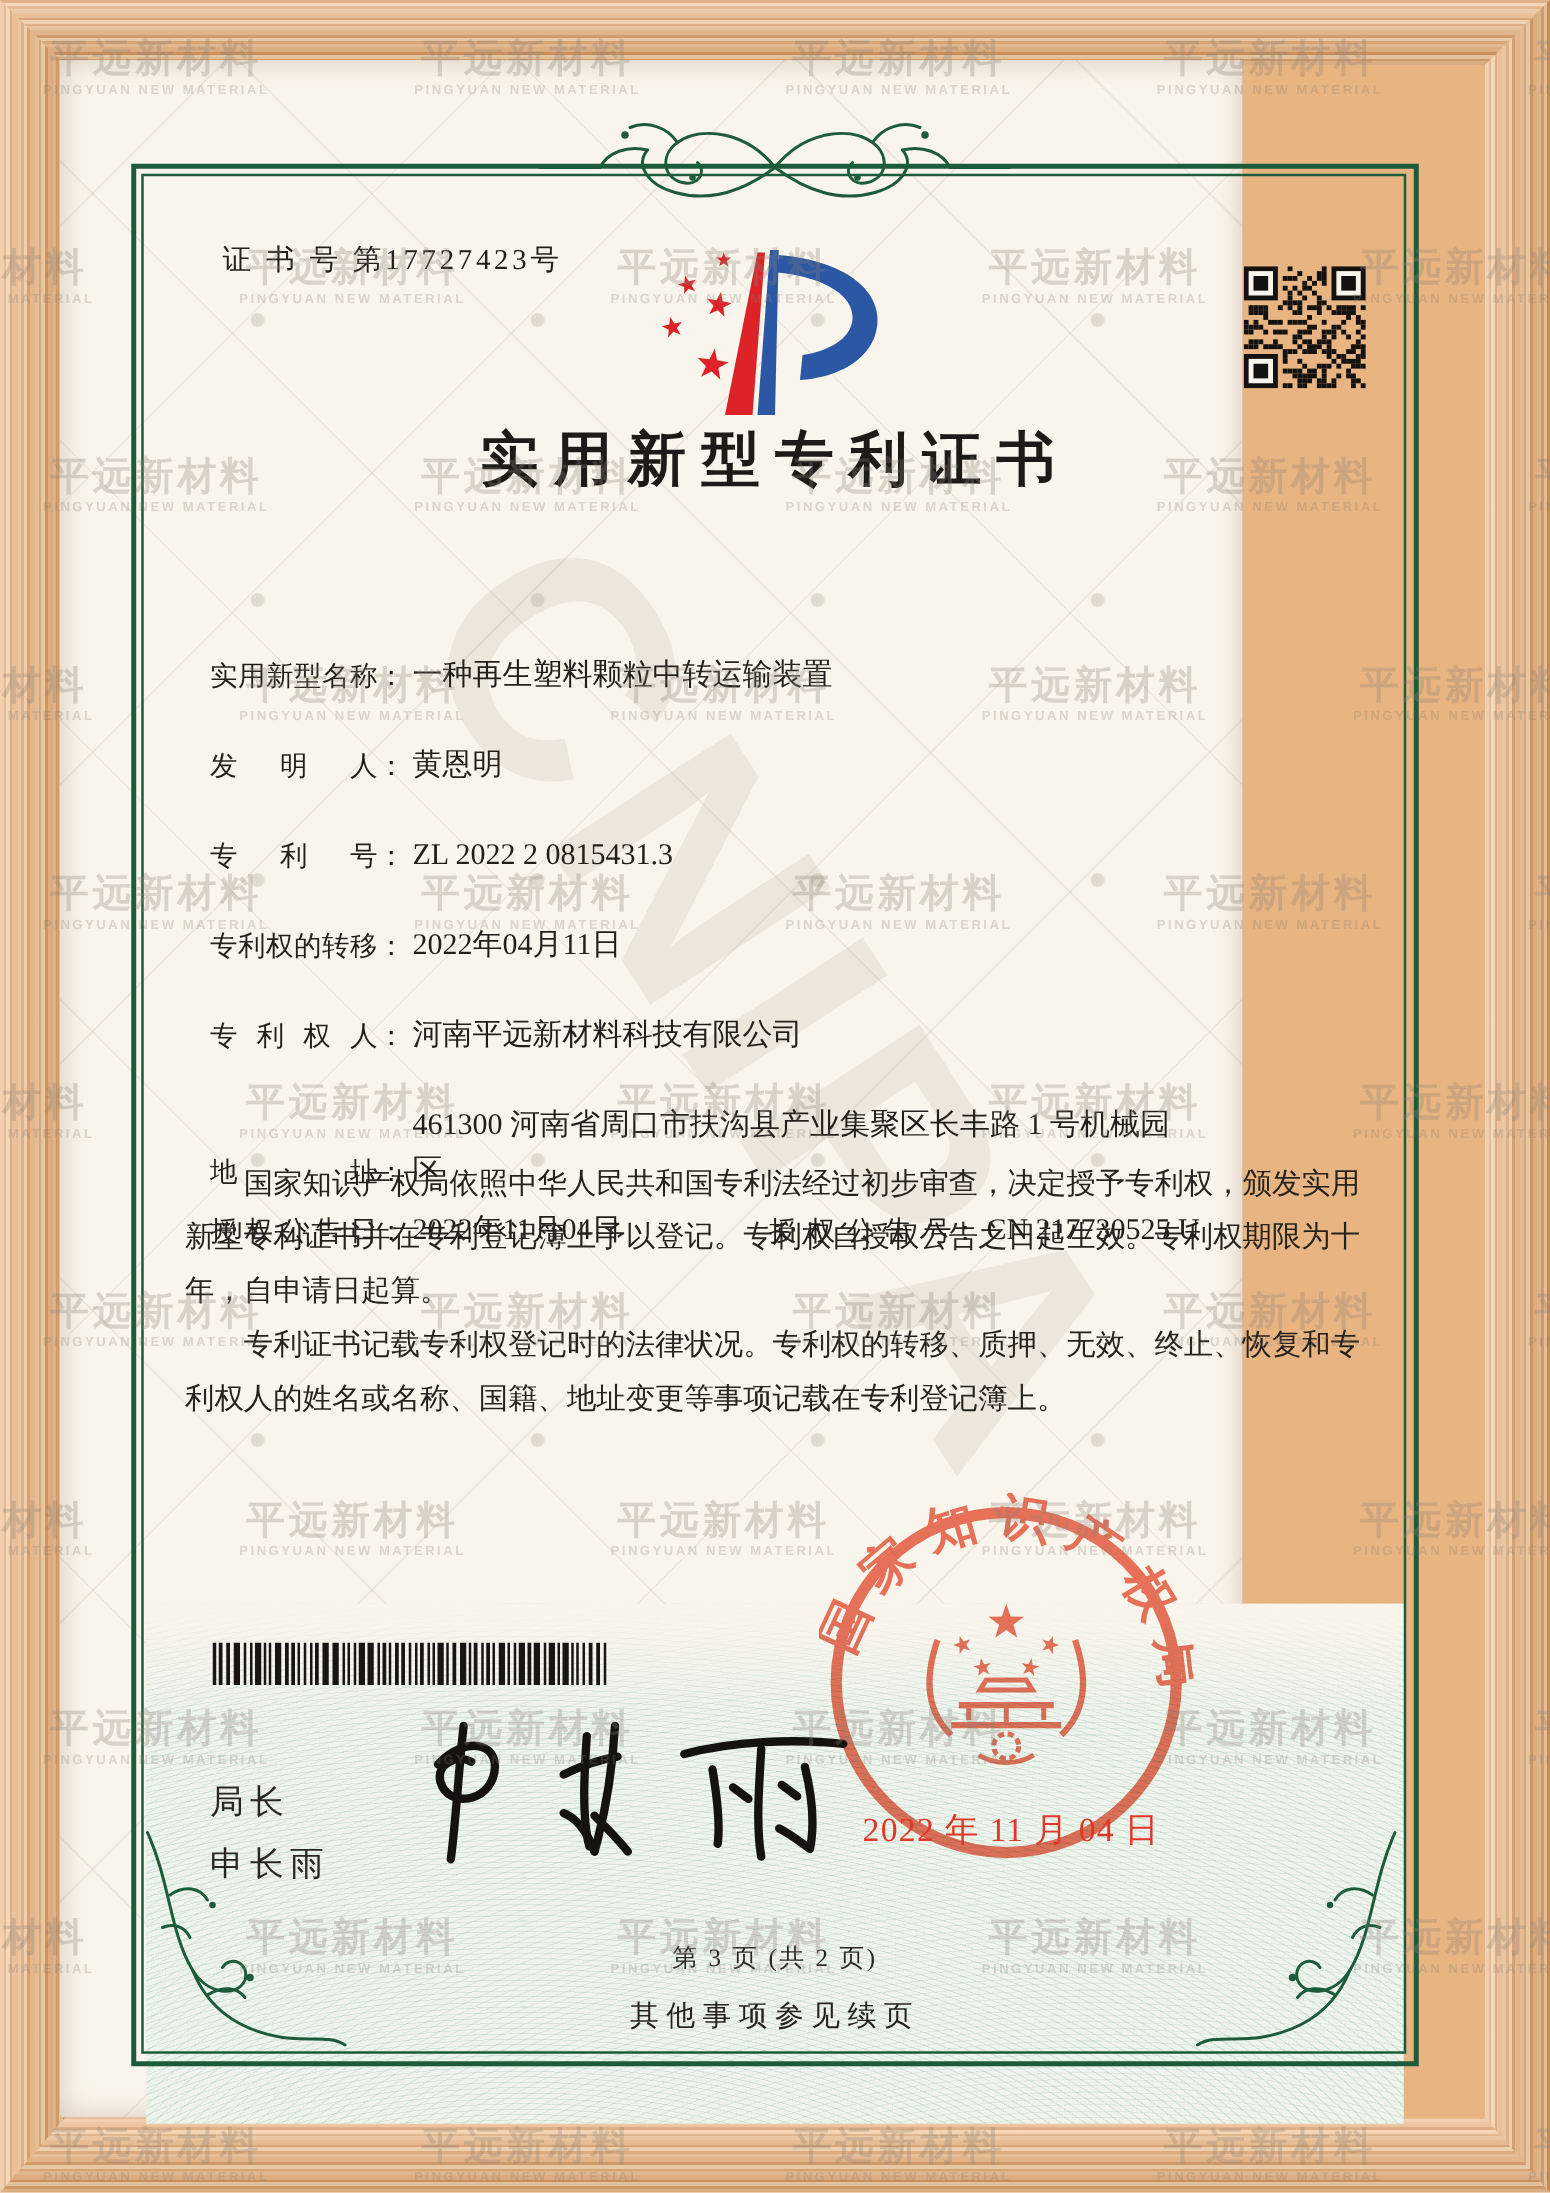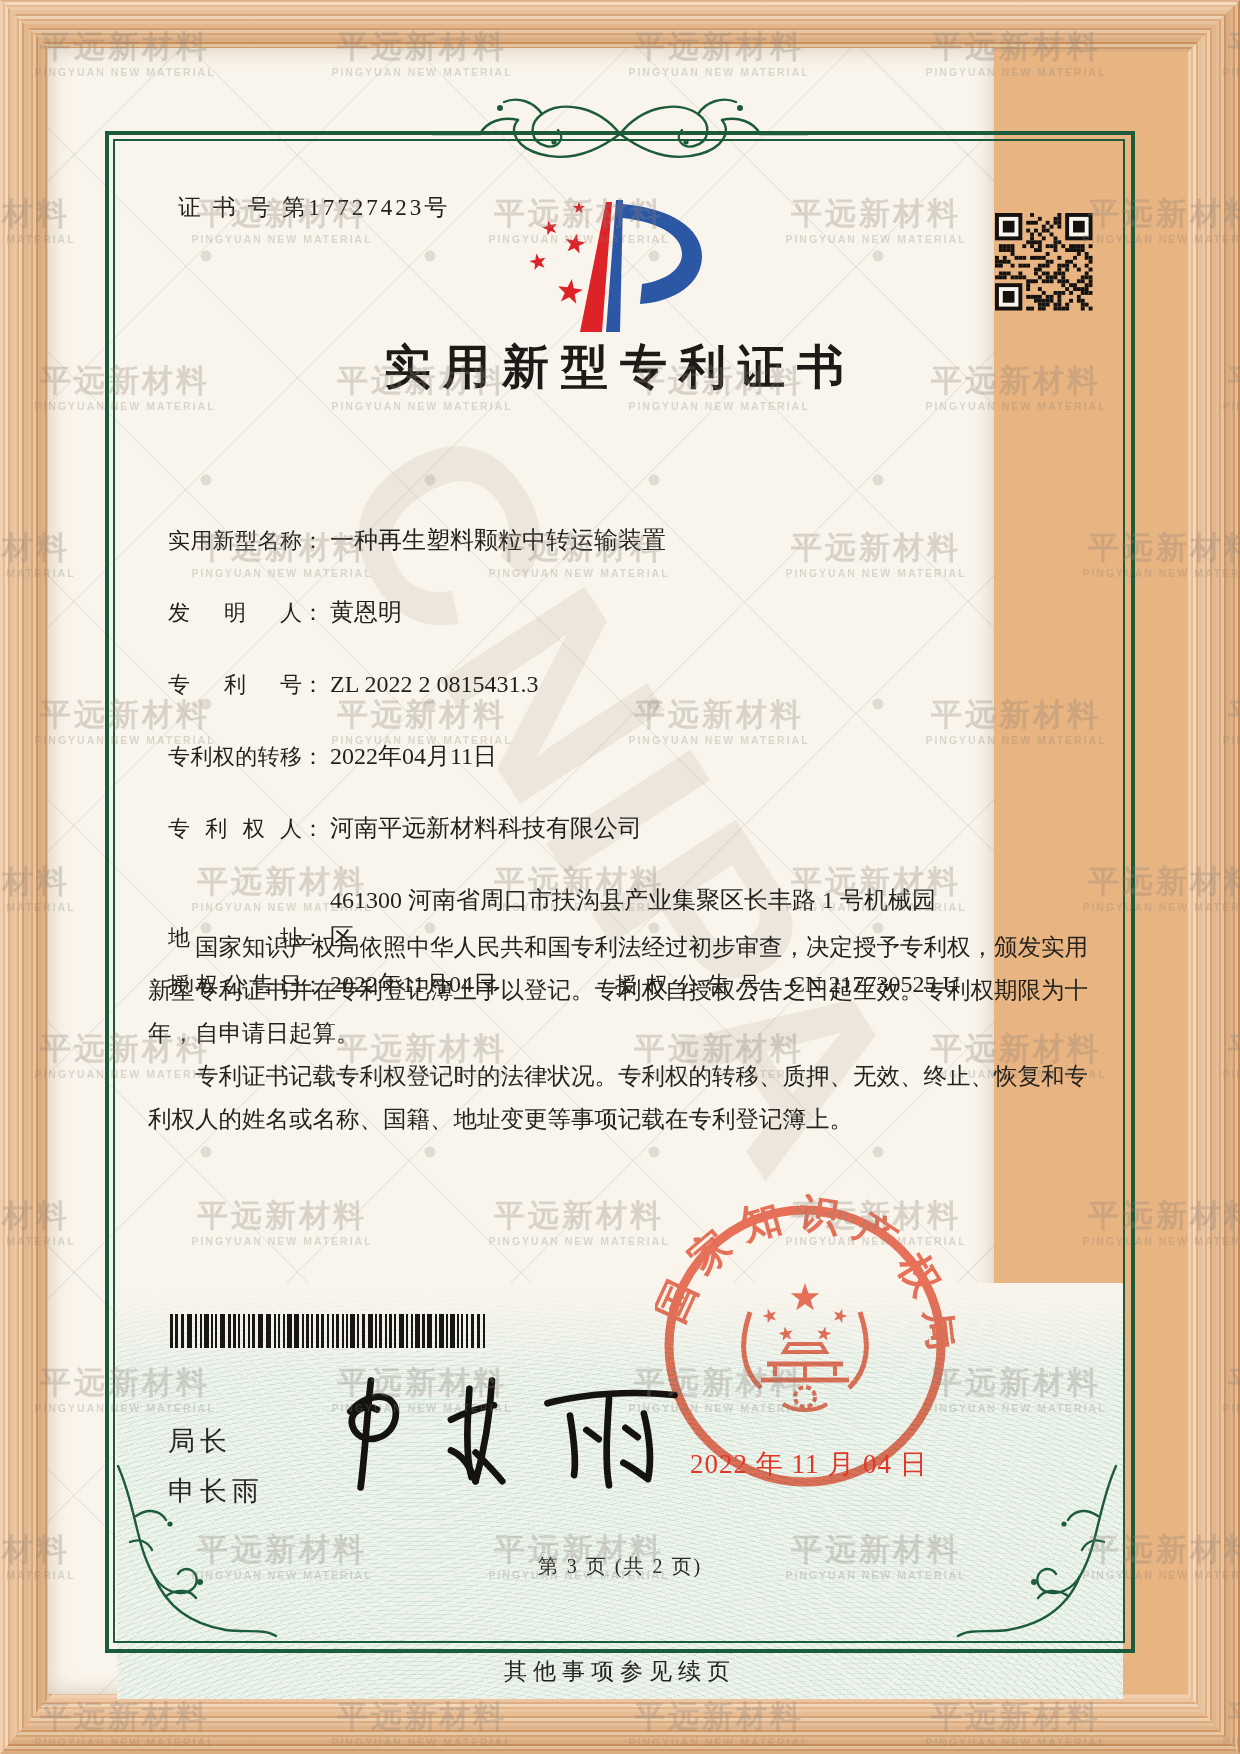--- a/index.html
+++ b/index.html
@@ -71,21 +71,21 @@
 
   #signer{left:120px;top:1368px;font-family:"Liberation Sans",sans-serif;font-size:27px;
     letter-spacing:5px;color:#2a2722;line-height:50px;}
   #signature{left:288px;top:1318px;}
   #signature path{fill:none;stroke:#15130f;stroke-width:6.5;stroke-linecap:round;stroke-linejoin:round;}
 
   #seal{left:607px;top:1146px;z-index:6;mix-blend-mode:multiply;}
   #seal-date{left:642px;top:1398px;z-index:7;font-size:27px;letter-spacing:1px;color:#e03726;white-space:nowrap;}
 
   #page-no{left:0;top:1505px;width:1144px;text-align:center;font-size:20px;letter-spacing:2px;color:#2a2722;}
-  #continuation{left:0;top:1608px;width:1144px;text-align:center;font-size:23px;letter-spacing:6px;color:#26231e;}
+  #continuation{left:0;top:1549px;width:1144px;text-align:center;font-size:23px;letter-spacing:6px;color:#26231e;}
 
   
   #wm-layer{position:absolute;inset:0;z-index:9;pointer-events:none;overflow:hidden;}
   .wm-tile{position:absolute;width:270px;text-align:center;}
   .wm-cn{display:block;font-family:"Liberation Sans",sans-serif;font-weight:bold;font-size:31px;
     letter-spacing:3px;color:rgba(138,130,120,.30);}
   .wm-en{display:block;font-family:"Liberation Sans",sans-serif;font-weight:bold;font-size:10.5px;
     letter-spacing:2px;color:rgba(138,130,120,.28);margin-top:-2px;}
   #wm-diagonal{position:absolute;left:470px;top:330px;z-index:4;pointer-events:none;
     font-family:"Liberation Sans",sans-serif;font-weight:bold;font-size:250px;letter-spacing:14px;

